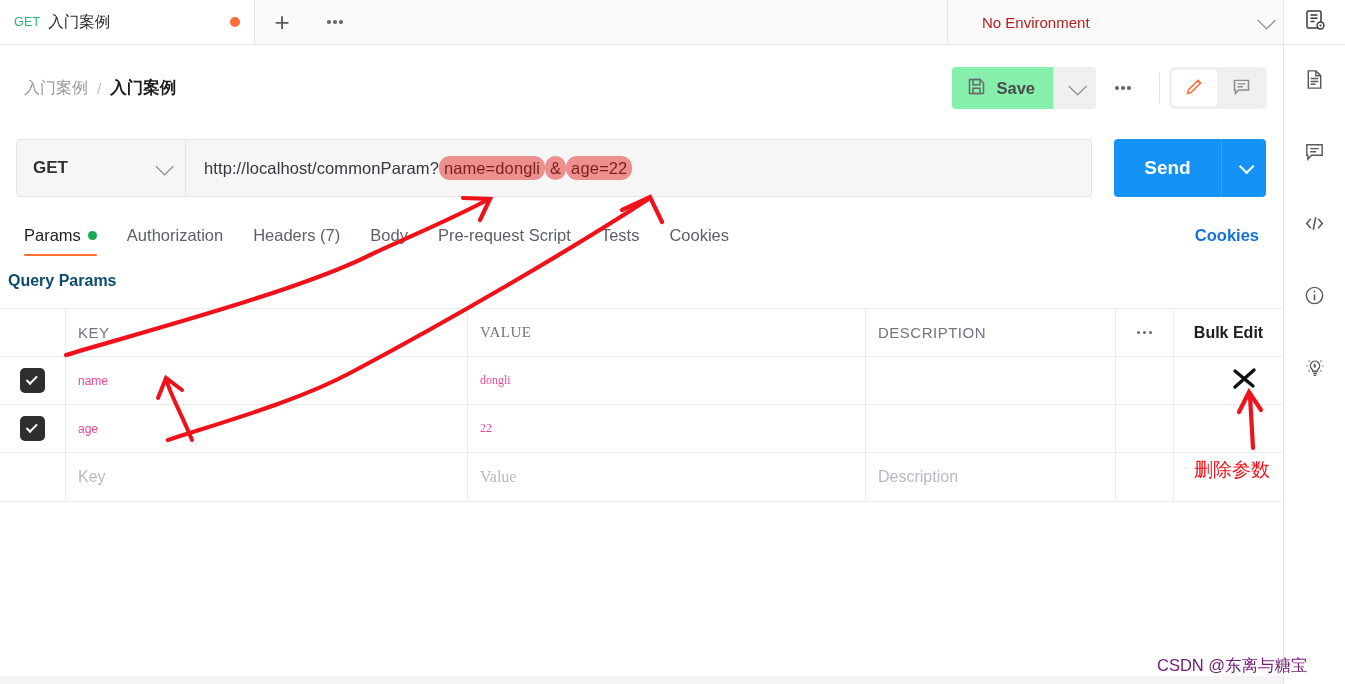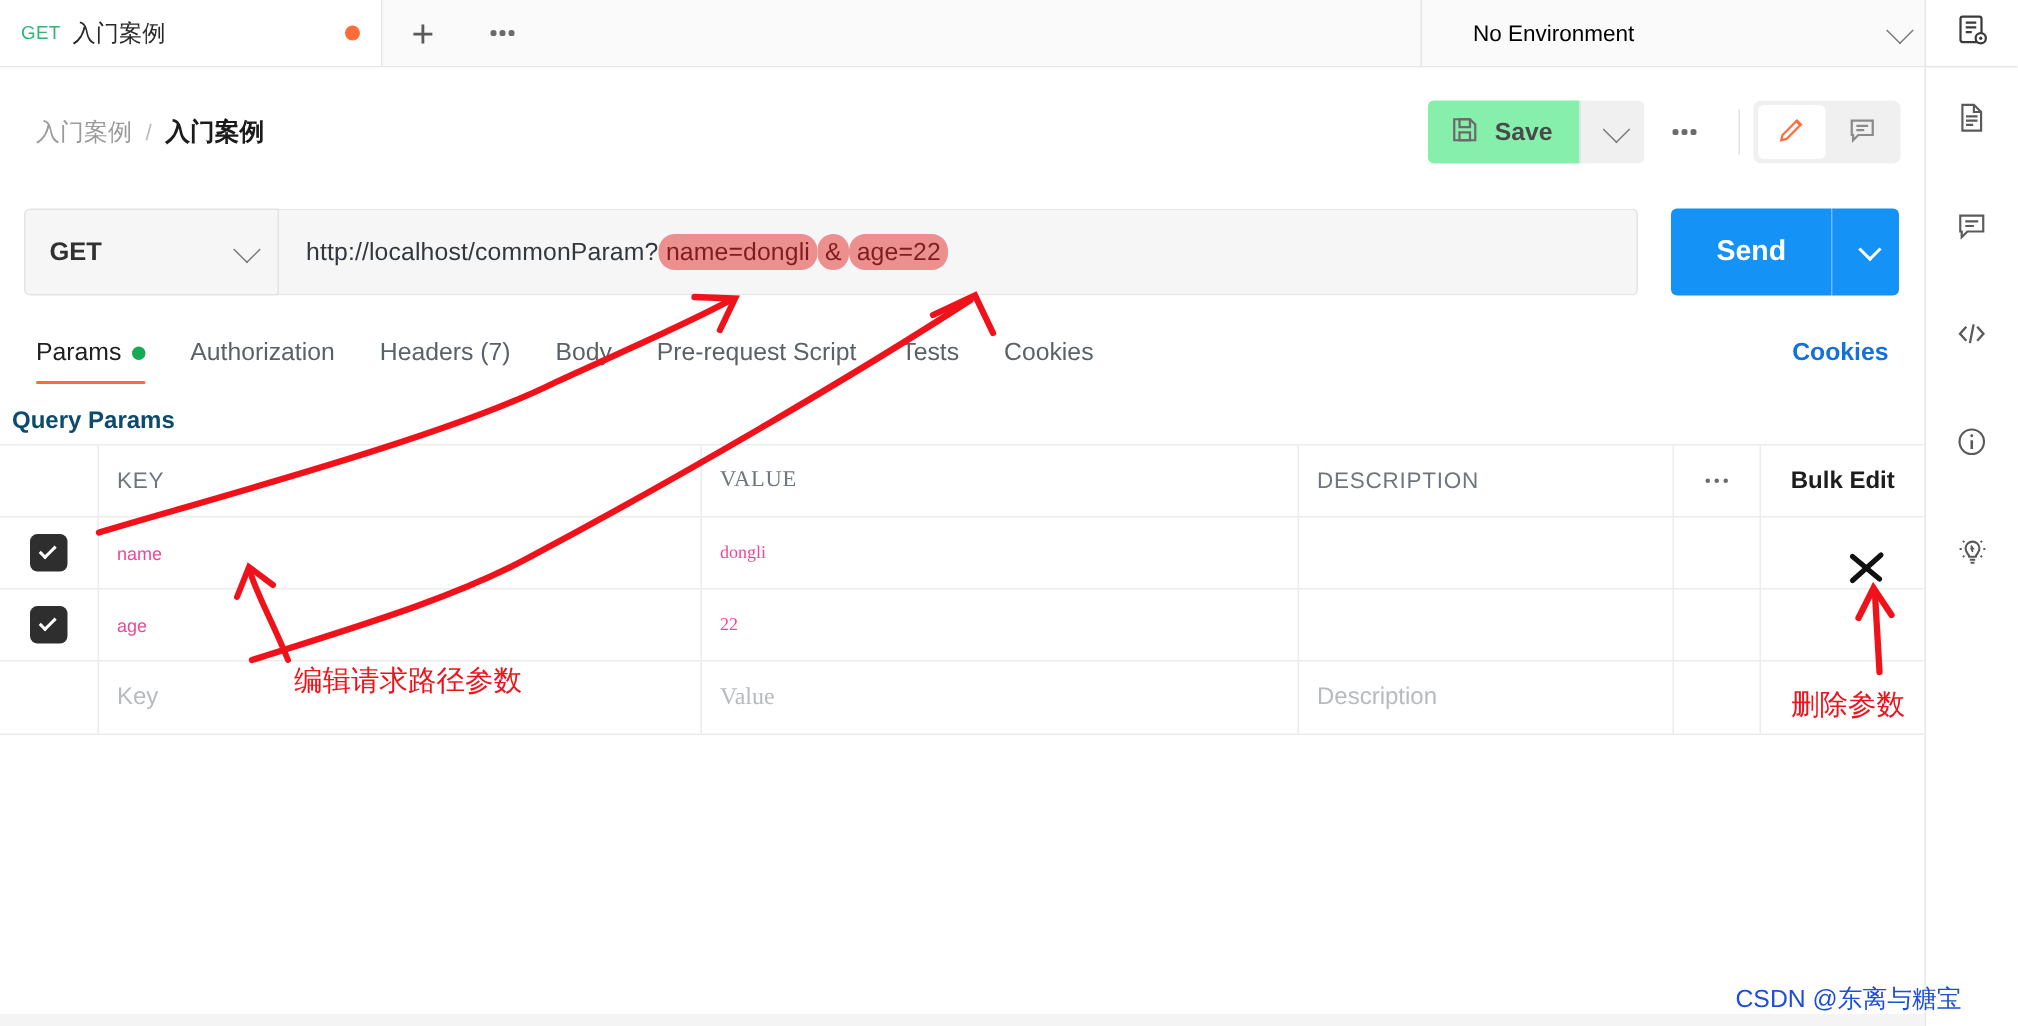--- a/index.html
+++ b/index.html
@@ -65,21 +65,21 @@
 
   .tabbar-spacer { flex: 1; background: #fafafa; }
 
   .env-wrap {
     width: 336px; height: 44px;
     border-left: 1px solid #e6e6e6;
     background: #fafafa;
     display: flex; align-items: center;
     padding: 0 12px 0 34px;
   }
-  .env-label { font-size: 15px; color: #000000; flex: 1; }
+  .env-label { font-size: 15px; color: #b91c1c; flex: 1; }
   .chev {
     width: 13px; height: 13px;
     border-right: 1.6px solid #7a7a7a;
     border-bottom: 1.6px solid #7a7a7a;
     transform: rotate(45deg) translateY(-3px);
   }
 
   
   .crumb-row {
     position: absolute; left: 0; top: 45px;
@@ -204,21 +204,21 @@
     margin-left: auto; font-size: 16.5px; color: #1471d8;
     font-weight: bold; padding-bottom: 11px; margin-right: 6px;
   }
 
   
   .qp-title {
     position: absolute; left: 8px; top: 272px;
     font-size: 16px; font-weight: bold; color: #0c4a6e;
   }
   .ptable {
-    position: absolute; left: 0; top: 296px;
+    position: absolute; left: 0; top: 308px;
     width: 1283px;
     border-top: 1px solid #ececec;
     border-bottom: 1px solid #ececec;
   }
   .prow {
     display: flex; height: 48px;
     border-bottom: 1px solid #ececec;
   }
   .prow:last-child { border-bottom: none; }
   .c-chk {
@@ -270,21 +270,21 @@
     font-size: 19px; white-space: nowrap;
   }
   #anno-edit { left: 196px; top: 441px; }
   #anno-del  { left: 1194px; top: 457px; }
   .x-del {
     position: absolute; left: 1228px; top: 362px;
     width: 32px; height: 32px;
   }
   .watermark {
     position: absolute; left: 1157px; top: 655px;
-    font-size: 16.5px; color: #1d4ed8;
+    font-size: 16.5px; color: #701a75;
   }
   .bottom-strip {
     position: absolute; left: 0; top: 676px;
     width: 1283px; height: 8px; background: #f4f4f4;
   }
 </style>
 </head>
 <body>
 
 <div id="app">
@@ -560,17 +560,16 @@
     <path d="M1239,412 L1249,392 L1261,410" stroke="#f0121a" stroke-width="4.2" fill="none" stroke-linecap="round"></path>
   </svg>
 
   <span class="x-del">
     <svg width="32" height="32" viewBox="0 0 32 32" fill="none" stroke="#111111" stroke-width="3.4" stroke-linecap="round">
       <path d="M7 9 L25 24"></path>
       <path d="M26 8 L7 25"></path>
     </svg>
   </span>
 
-  <div class="anno-txt" id="anno-edit">编辑请求路径参数</div>
   <div class="anno-txt" id="anno-del">删除参数</div>
 
   <div class="watermark">CSDN @东离与糖宝</div>
 </div>
 
 </body></html>

